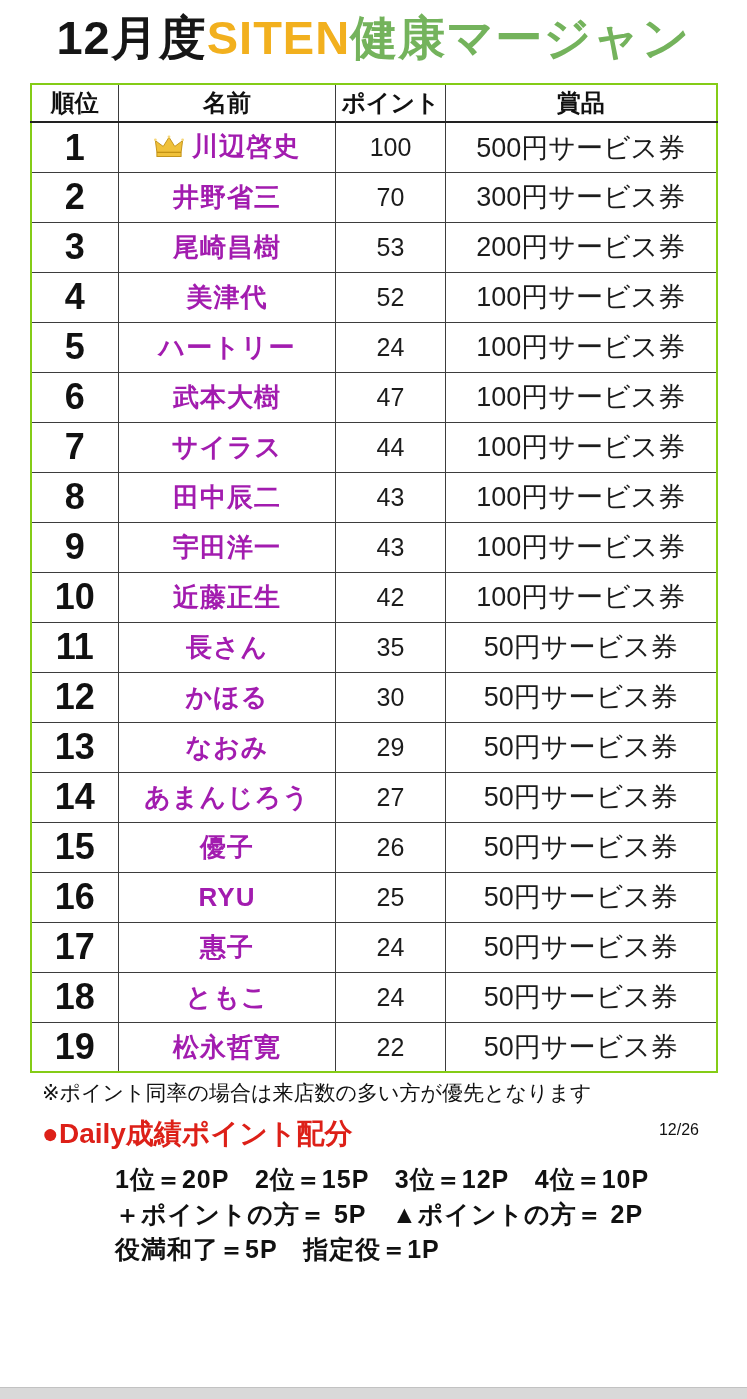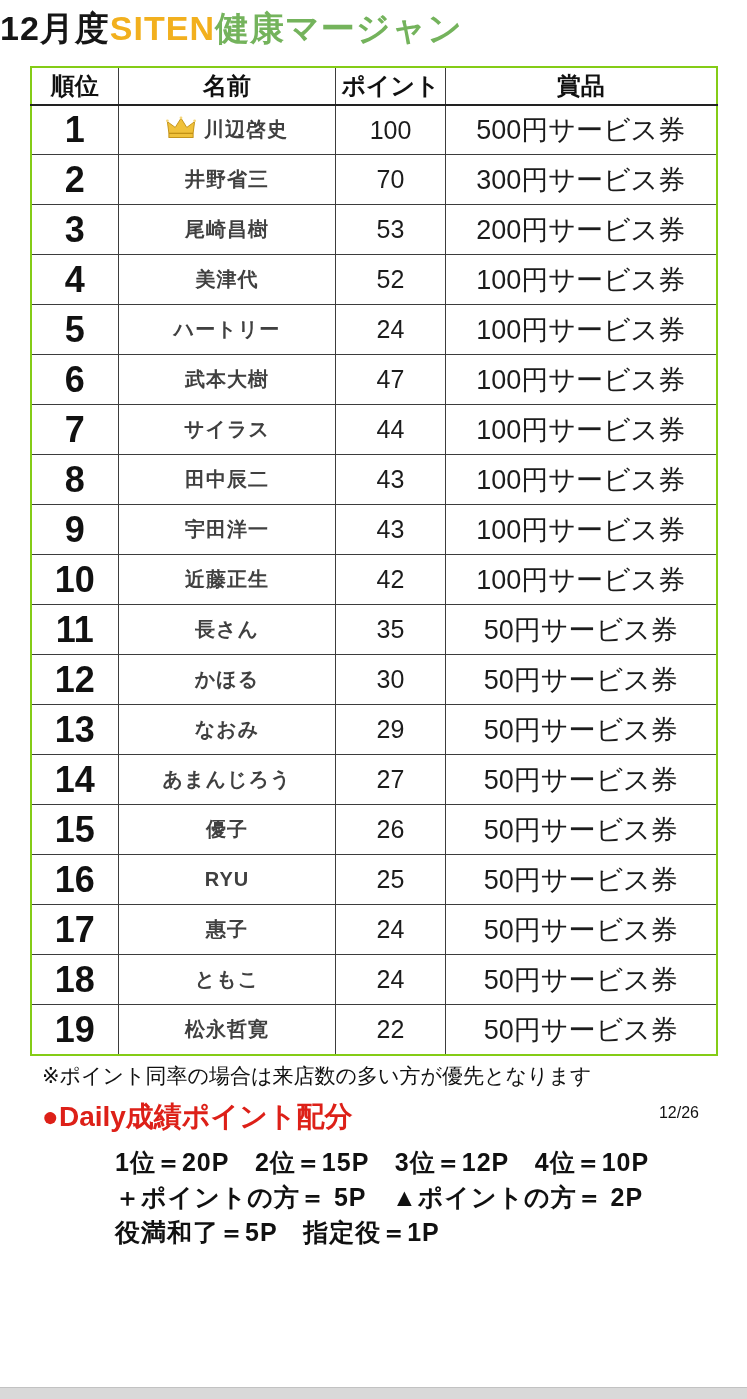--- a/index.html
+++ b/index.html
@@ -1,35 +1,35 @@
 <!DOCTYPE html>
 <html><head>
 <meta charset="utf-8">
 <style>
   html,body{margin:0;padding:0;background:#ffffff;}
   body{font-family:"Liberation Sans","DejaVu Sans",sans-serif;}
   .page{position:relative;width:747px;height:1399px;background:#ffffff;overflow:hidden;margin:0 auto;}
 
   
-  .title-line1{margin-top:6px;text-align:left;font-size:34px;font-weight:700;letter-spacing:1px;line-height:1.35;white-space:nowrap;}
+  .title-line1{margin-top:6px;text-align:center;font-size:47px;font-weight:700;letter-spacing:1px;line-height:1.35;white-space:nowrap;}
   .title-line1 .seg{display:inline;}
   .title-line2{text-align:center;font-size:46px;font-weight:700;letter-spacing:2px;line-height:1.1;margin-top:6px;}
 
   
   table.rank{border-collapse:collapse;table-layout:fixed;margin:14px auto 0 auto;width:686px;border:2px solid #84cc16;}
   table.rank th, table.rank td{border:1px solid #3d3d3d;text-align:center;vertical-align:middle;padding:0;overflow:hidden;white-space:nowrap;}
   table.rank thead tr{height:38px;}
   table.rank thead th{font-size:24px;font-weight:700;color:#111;border-bottom:2px solid #222;}
   table.rank tbody tr{height:50px;}
   col.c-rank{width:88px;}
   col.c-name{width:217px;}
   col.c-points{width:110px;}
   col.c-prize{width:271px;}
   td.cell-rank{font-size:36px;font-weight:700;color:#111;}
-  td.cell-name{font-size:20px;font-weight:700;color:#404040;letter-spacing:1px;}
+  td.cell-name{font-size:26px;font-weight:700;color:#a21caf;letter-spacing:1px;}
   td.cell-points{font-size:25px;font-weight:400;color:#1c1c1c;}
   td.cell-prize{font-size:27px;font-weight:400;color:#1c1c1c;letter-spacing:0px;}
   .crown{display:none;vertical-align:-4px;margin-right:8px;}
   tr.has-crown .crown{display:inline-block;}
 
   
   .note-tie{margin:6px 0 0 42px;font-size:21px;font-weight:400;color:#111;letter-spacing:0px;}
   .daily-wrap{position:relative;margin:8px 0 0 42px;}
   .daily-heading{font-size:28px;font-weight:700;letter-spacing:0px;}
   .date-label{position:absolute;right:48px;top:6px;font-size:16px;font-weight:400;color:#111;}

